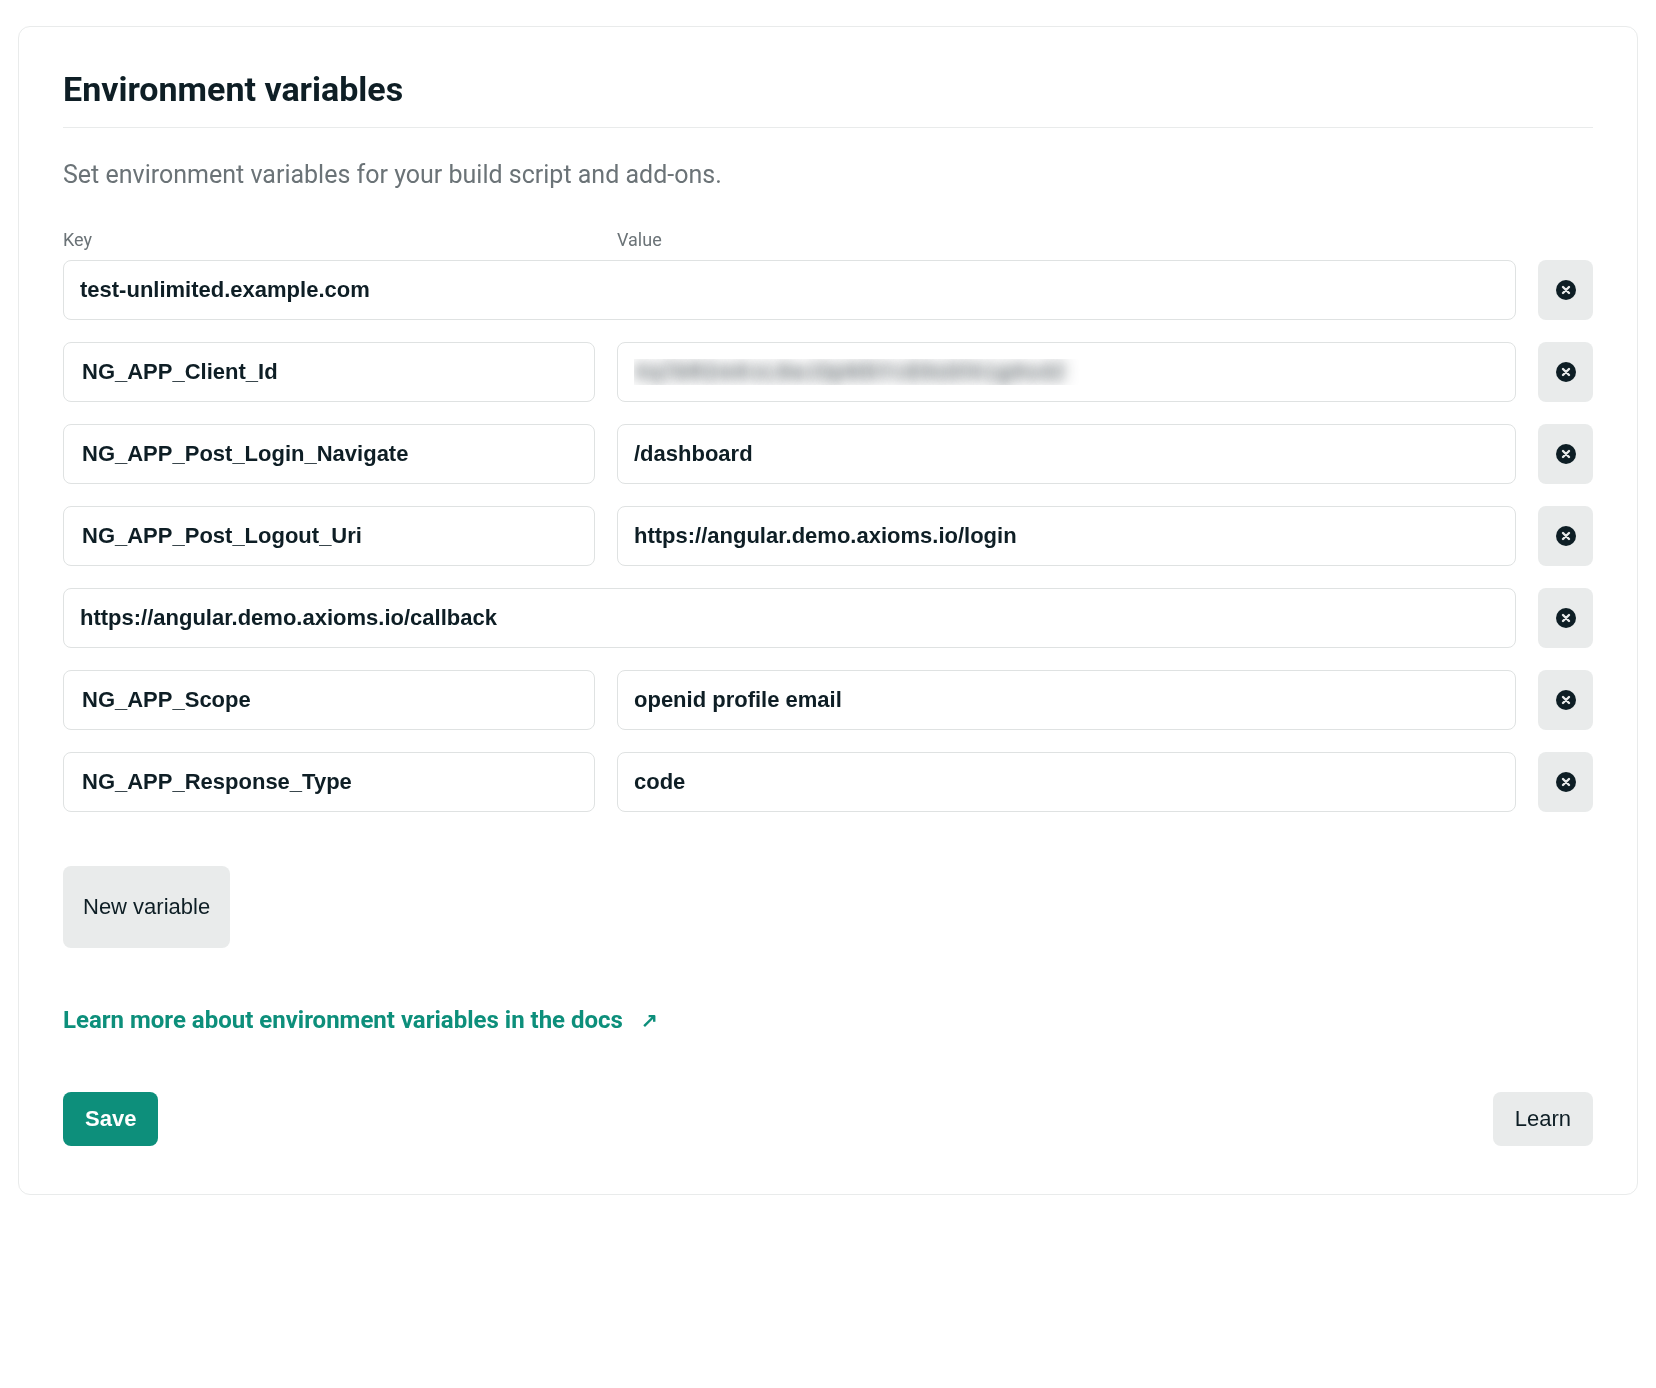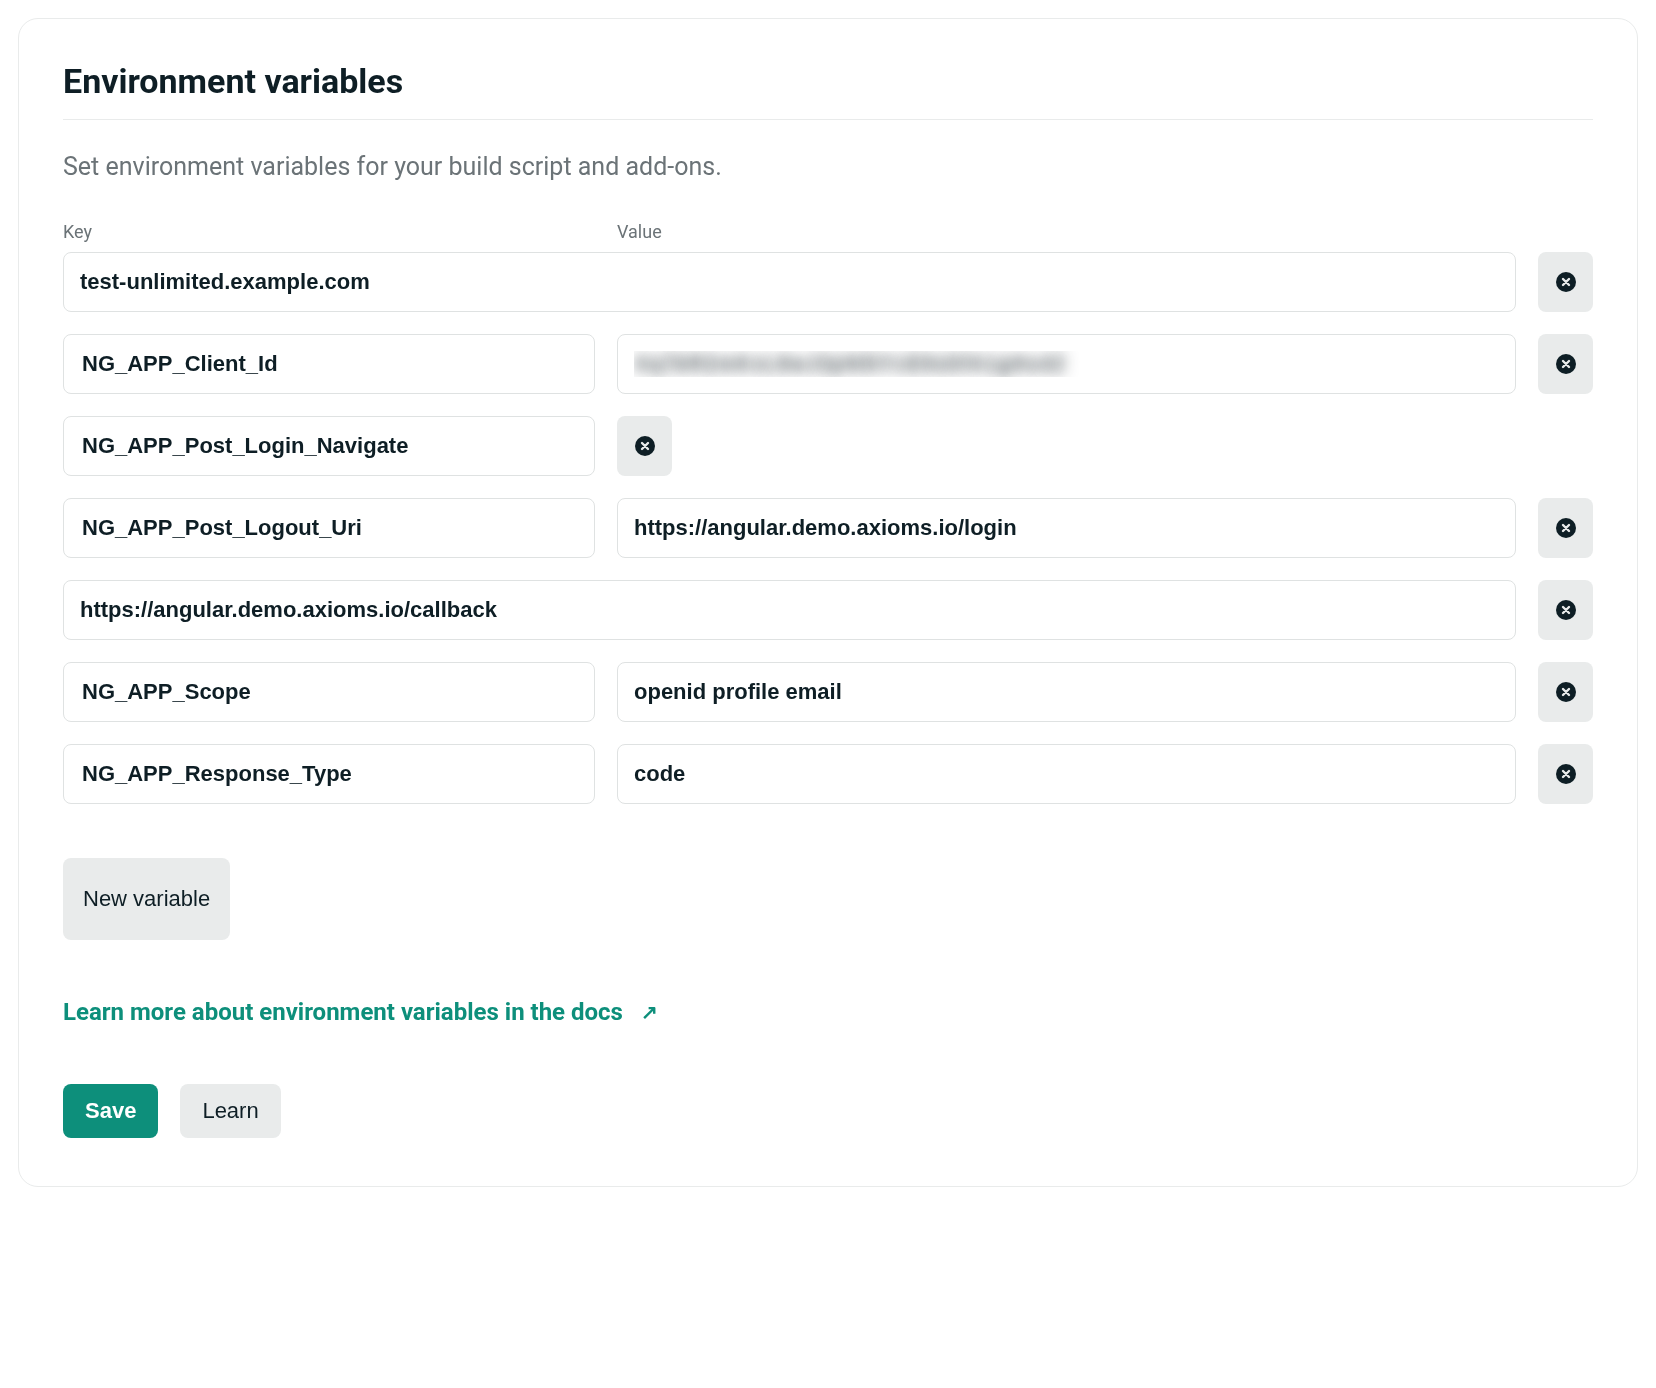--- a/index.html
+++ b/index.html
@@ -5,24 +5,24 @@
   * { box-sizing: border-box; margin: 0; padding: 0; }
   html, body { width: 100%; height: 100%; }
   body {
     font-family: -apple-system, BlinkMacSystemFont, "Segoe UI", Roboto, Helvetica, Arial, sans-serif;
     background: #fff;
     color: #0e1e25;
     padding: 18px;
   }
   .card {
     border: 1px solid #e9ebeb;
-    border-radius: 20px;
+    border-radius: 12px;
     padding: 42px 44px 48px 44px;
     max-width: 1620px;
-    margin: 0 auto;
+    margin: 8px auto;
   }
   .title {
     font-size: 34px;
     font-weight: 700;
     color: #0e1e25;
     padding-bottom: 18px;
     border-bottom: 1px solid #e9ebeb;
     margin-bottom: 32px;
   }
   .description {
@@ -86,21 +86,21 @@
     align-items: center;
     gap: 18px;
     margin-top: 58px;
     font-size: 24px;
     font-weight: 700;
     color: #0d8f7b;
     text-decoration: none;
     cursor: pointer;
   }
   .docs-link .arrow { font-size: 20px; font-weight: 700; }
-  .actions { margin-top: 58px; display: flex; gap: 22px; }
+  .actions { margin-top: 58px; display: flex; gap: 22px; justify-content: space-between; }
   .btn {
     border: none;
     border-radius: 8px;
     padding: 14px 22px;
     font-size: 22px;
     font-weight: 600;
     cursor: pointer;
   }
   .btn.primary { background: #0d8f7b; color: #fff; }
   .btn.secondary { background: #e9ebeb; color: #0e1e25; font-weight: 500; }
@@ -132,20 +132,21 @@
         <input class="input value blurred" value="Xq7bR2mKvL8wJ3pN5tYcE9sDfA1gHu4Z" style="">
         <button class="delete-btn">
           <svg viewBox="0 0 20 20">
             <circle cx="10" cy="10" r="10" fill="#0e1e25"></circle>
             <path d="M7 7 L13 13 M13 7 L7 13" stroke="#e9ebeb" stroke-width="2.4" stroke-linecap="round"></path>
           </svg>
         </button>
       </div>
       <div class="row">
         <input class="input key" value="NG_APP_Post_Login_Navigate" style="">
+        <input class="input value" value="/dashboard" style="">
         <button class="delete-btn">
           <svg viewBox="0 0 20 20">
             <circle cx="10" cy="10" r="10" fill="#0e1e25"></circle>
             <path d="M7 7 L13 13 M13 7 L7 13" stroke="#e9ebeb" stroke-width="2.4" stroke-linecap="round"></path>
           </svg>
         </button>
       </div>
       <div class="row">
         <input class="input key" value="NG_APP_Post_Logout_Uri" style="">
         <input class="input value" value="https://angular.demo.axioms.io/login" style="">

